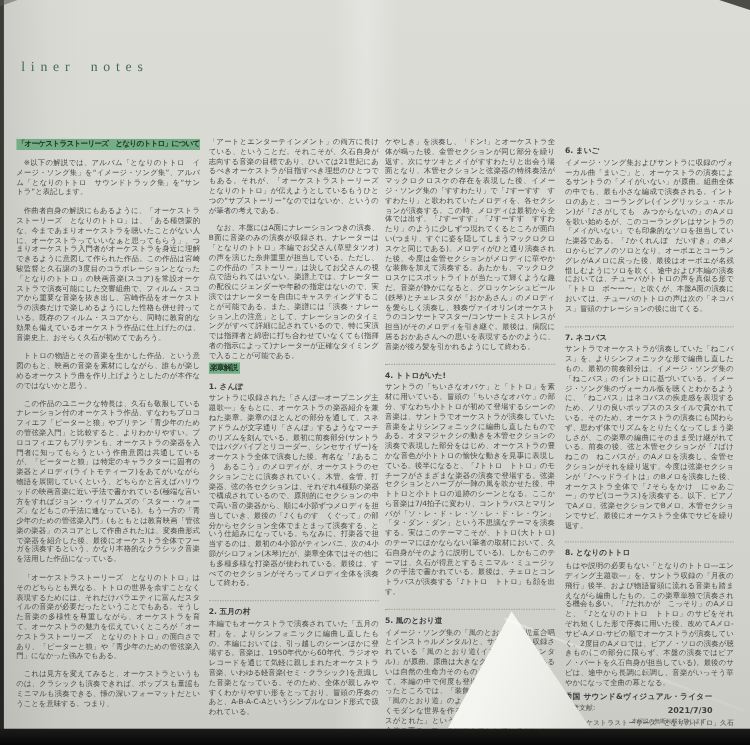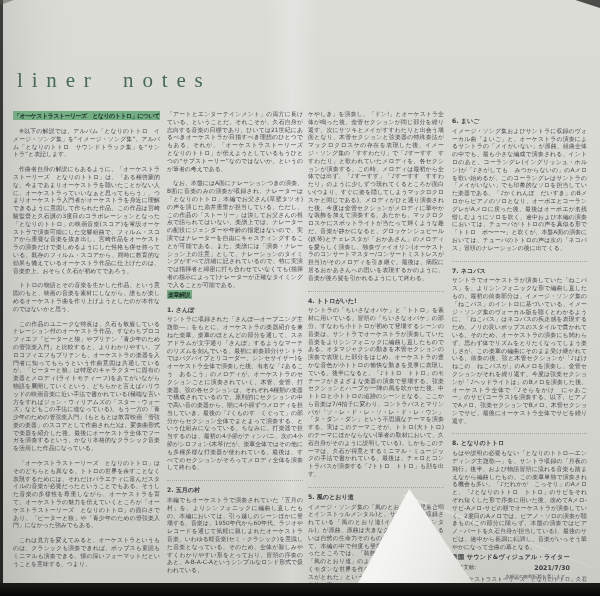--- a/index.html
+++ b/index.html
@@ -31,23 +31,23 @@
     clip-path:polygon(42% 3%, 0% 100%, 94% 100%);
     filter:drop-shadow(-2px 0 2px rgba(90,90,85,0.45));
   }
   #fold-crease{
     position:absolute;left:404px;top:494px;width:205px;height:2px;
     background:linear-gradient(90deg,rgba(255,255,255,0.55),rgba(255,255,255,0.12));
     transform:rotate(21deg);transform-origin:left top;opacity:.6;
   }
   
   #page-title{
-    position:absolute;left:17px;top:68px;
+    position:absolute;left:17px;top:48px;
     font-family:"Liberation Serif","DejaVu Serif",serif;
-    font-size:21px;color:#456a58;letter-spacing:.42em;word-spacing:.45em;
+    font-size:11px;color:#456a58;letter-spacing:.42em;word-spacing:.45em;
     white-space:nowrap;
   }
   
   .col{
     position:absolute;top:111px;height:472px;overflow:hidden;
     font-size:5.9px;line-height:7.8px;color:#45494a;
     text-align:justify;word-break:break-all;
   }
   #col-1{left:13px;width:147px;}
   #col-2{left:167px;width:136px;}

